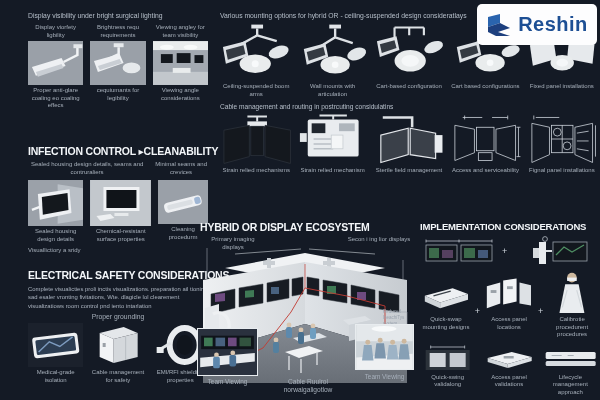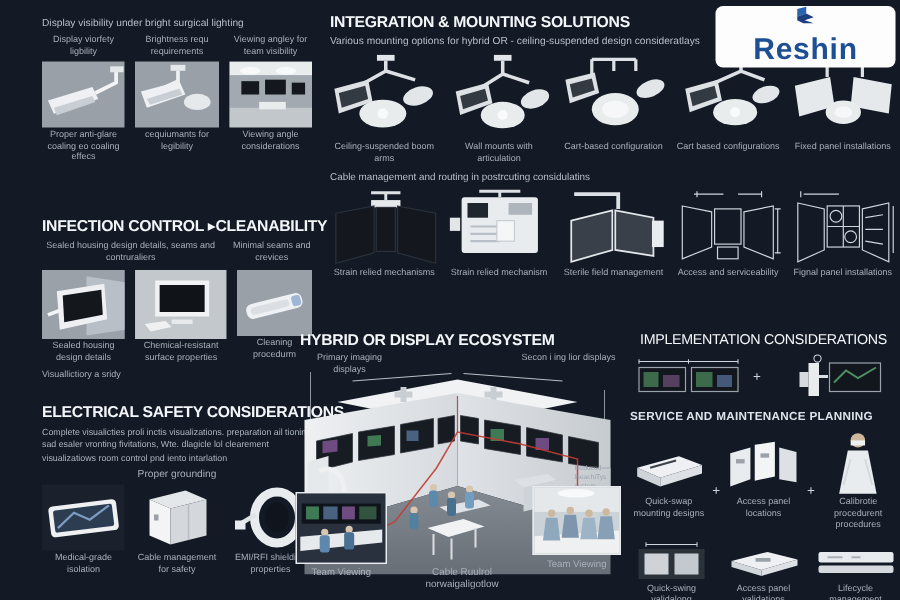--- a/index.html
+++ b/index.html
@@ -5,37 +5,37 @@
   * { box-sizing: border-box; margin: 0; padding: 0; }
   html,body { width:600px; height:400px; }
   body {
     position:relative; overflow:hidden;
     background:#141a25;
     font-family:"Liberation Sans","DejaVu Sans",sans-serif;
     color:#e8edf2;
   }
   .sec { position:absolute; }
   .h1 { font-weight:700; font-size:10.5px; color:#f3f6f9; letter-spacing:-0.2px; white-space:nowrap; }
-  .h2 { font-weight:400; font-size:9.5px; color:#f3f6f9; letter-spacing:-0.2px; white-space:nowrap;text-align:center; }
+  .h2 { font-weight:700; font-size:9.5px; color:#f3f6f9; letter-spacing:-0.2px; white-space:nowrap; }
   .h3 { font-weight:600; font-size:7.8px; color:#dde4ec; letter-spacing:0.2px; white-space:nowrap; }
   .sub { font-size:6.8px; color:#b6bfca; margin-top:3px; }
   .cap { font-size:6px; color:#a6afba; text-align:center; line-height:1.25; }
   .para { font-size:5.9px; color:#aab3bf; line-height:1.4; }
   .trio { display:flex; gap:7px; align-items:flex-start; margin-top:3px; }
   .cell { flex:1; display:flex; flex-direction:column; align-items:center; gap:2px; }
   .img { width:100%; }
   .ph  { background:#9aa0a8; }
   .phl { background:#b7bdc4; }
   .dkp { background:#1b212c; }
   svg { display:block; width:100%; height:100%; }
   .plus { font-size:9px; color:#cfd6dd; align-self:center; padding:0 1px; }
   .logo {
     position:absolute; left:477px; top:4px; width:120px; height:41px;
     background:#fdfdfe; border-radius:5px;
-    display:flex; align-items:center; justify-content:center; gap:6px;flex-direction:column;
+    display:flex; align-items:center; justify-content:center; gap:6px;
   }
   .logo-text { color:#1d4f94; font-weight:700; font-size:20px; letter-spacing:0.5px; }
   .inset { position:absolute; border:1px solid #e8ecef; background:#2a313e; overflow:hidden; }
   .tinynote { position:absolute; font-size:4.5px; color:#9aa3ae; line-height:1.3; }
 </style>
 </head>
 <body>
 
 <div class="sec" style="left:28px; top:9px; width:180px;">
   <div class="sub">Display visibility under bright surgical lighting</div>
@@ -170,21 +170,20 @@
           <path d="M6 26 L16 20" stroke="#dfe3e7" stroke-width="3"></path>
           <rect x="2" y="24" width="7" height="6" fill="#e9ecef"></rect>
         </svg>
       </div>
       <div class="cap">EMI/RFI shielding properties</div>
     </div>
   </div>
 </div>
 
 <div class="sec" style="left:220px; top:9px; width:378px;">
-  <div class="h1">INTEGRATION &amp; MOUNTING SOLUTIONS</div>
   <div class="sub" style="width:256px;">Various mounting options for hybrid OR - ceiling-suspended design consideratlays</div>
   <div class="trio" style="gap:4px; margin-top:4px;">
     <div class="cell">
       <div class="img" style="height:58px;">
         <svg viewBox="0 0 74 58">
           <rect x="32" y="1" width="12" height="4" fill="#e2e5e9"></rect>
           <path d="M38 5 L38 12 L20 22 M38 12 L58 18" stroke="#dde1e5" stroke-width="2.4" fill="none"></path>
           <polygon points="3,24 26,18 29,33 6,41" fill="#dde1e5"></polygon>
           <polygon points="6,27 24,22 26,31 8,37" fill="#343a42"></polygon>
           <ellipse cx="36" cy="41" rx="16" ry="9.5" fill="#e9eced"></ellipse>
@@ -479,21 +478,20 @@
       <svg viewBox="0 0 80 30">
         <circle cx="34" cy="3" r="2.4" fill="none" stroke="#cfd6de" stroke-width="0.7"></circle>
         <rect x="28" y="6" width="7" height="22" fill="#e9ecef"></rect>
         <rect x="22" y="12" width="6" height="10" fill="#d6dade"></rect>
         <path d="M35 15 h6" stroke="#dde1e5" stroke-width="2"></path>
         <rect x="42" y="6" width="34" height="19" fill="#12171e" stroke="#9aa2ab" stroke-width="0.8"></rect>
         <path d="M45 19 L53 11 L61 16 L73 9" stroke="#4f8f63" stroke-width="1.3" fill="none"></path>
       </svg>
     </div>
   </div>
-  <div class="h3" style="margin-top:7px;">SERVICE AND MAINTENANCE PLANNING</div>
 
   <div style="display:flex; align-items:flex-start; gap:2px; margin-top:4px;">
     <div class="cell">
       <div class="img" style="height:44px;">
         <svg viewBox="0 0 54 44">
           <polygon points="5,26 34,18 50,24 21,33" fill="#eef0f3"></polygon>
           <polygon points="5,26 21,33 21,39 5,32" fill="#cfd4d9"></polygon>
           <polygon points="21,33 50,24 50,30 21,39" fill="#dde1e5"></polygon>
           <path d="M14 26 l18 -5" stroke="#3a4149" stroke-width="1.4"></path>
         </svg>

